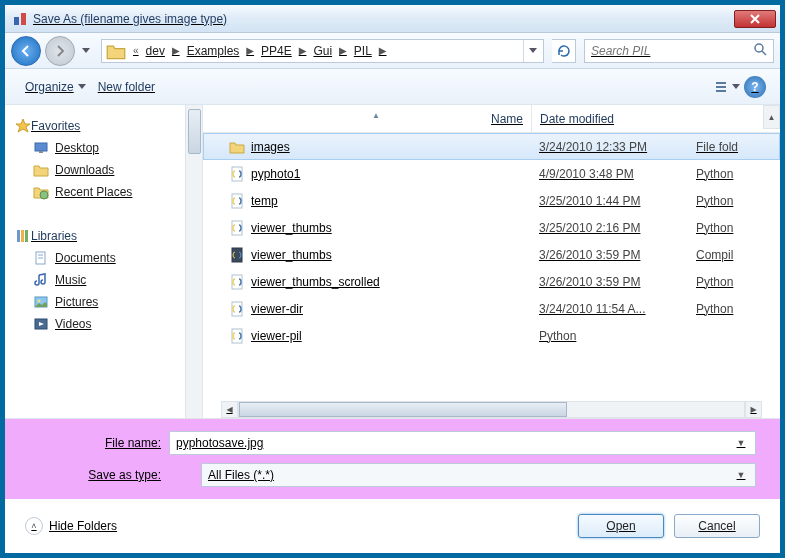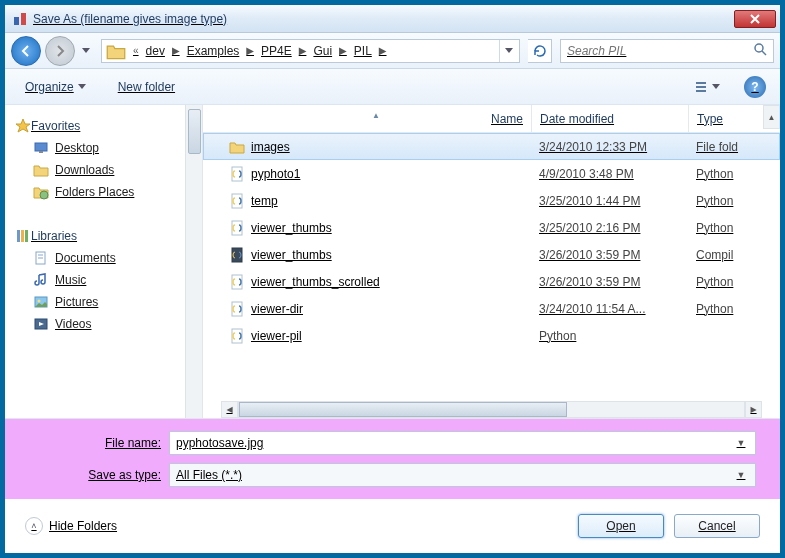--- a/index.html
+++ b/index.html
@@ -14,23 +14,23 @@
 .nav-back { background: radial-gradient(#6cb0f0,#1a6dc0); border:1px solid #2a6ab0; }
 .nav-fwd { background: radial-gradient(#e0e5ea,#c0c8d0); border:1px solid #a0a8b0; }
 .nav-btn svg { width:16px; height:16px; }
 .nav-dd { width:14px; height:24px; display:flex; align-items:center; justify-content:center; }
 .breadcrumb { flex: 1; height: 24px; border: 1px solid #bcc9d8; background: #fff; display: flex; align-items: center; padding: 0 2px; margin: 0 4px; }
 .bc-folder { width:20px; height:20px; display:flex; align-items:center; justify-content:center; margin: 0 2px;}
 .bc-sep { padding: 0 5px; color: #555; font-size: 10px; }
 .bc-item { padding: 0 2px; color: #222; }
 .bc-dd { width: 18px; height: 22px; border-left: 1px solid #d0dae5; display:flex; align-items:center; justify-content:center; }
 .nav-refresh { width: 24px; height:24px; border:1px solid #bcc9d8; background:#fff; display:flex; align-items:center; justify-content:center; border-left:none;}
-.search { width: 214px; height: 24px; border: 1px solid #bcc9d8; background: #fff; display: flex; align-items: center; padding: 0 6px; margin-left: 4px; }
+.search { width: 190px; height: 24px; border: 1px solid #bcc9d8; background: #fff; display: flex; align-items: center; padding: 0 6px; margin-left: 4px; }
 .search input { border: none; outline: none; flex: 1; font-style: italic; color: #888; background:transparent;}
-.toolbar { height: 36px; background: linear-gradient(#f7fbff,#e9f1fa); border-bottom: 1px solid #dce6f0; display: flex; align-items: center; padding: 0 14px; gap: 20px; }
+.toolbar { height: 36px; background: linear-gradient(#f7fbff,#e9f1fa); border-bottom: 1px solid #dce6f0; display: flex; align-items: center; padding: 0 14px; }
 .tb-item { color: #1e395b; padding: 4px 6px; display:flex; align-items:center; gap:4px; }
 .tb-spacer { flex: 1; }
 .tb-view { width:32px; height:20px; display:flex; align-items:center; justify-content:center; gap:2px; }
 .tb-help { width: 22px; height: 22px; border-radius: 50%; background: radial-gradient(#7db8f0,#2a6ab0); color:#fff; display:flex; align-items:center; justify-content:center; font-weight:bold; }
 .body-area { flex: 1; display: flex; overflow: hidden; }
 .sidebar { width: 198px; border-right: 1px solid #e0e6ec; padding: 6px 0; overflow: hidden; position:relative; }
 .sidebar-scroll { position:absolute; right:0; top:0; width:17px; height:100%; background:#f0f3f6; border-left:1px solid #dde3e9;}
 .sb-thumb { position:absolute; top:4px; left:2px; width:13px; height:45px; background:linear-gradient(#e8eef4,#c9d6e3); border:1px solid #a8b8c8; border-radius:2px;}
 .sb-group { padding: 4px 10px; }
 .sb-head { display: flex; align-items: center; gap: 0; padding: 3px 0; }
@@ -191,21 +191,21 @@
           <svg viewBox="0 0 16 16">
               <path d="M1 4 h5 l1 2 h8 v8 h-14 z" fill="#f4d47a" stroke="#c9a840"></path>
             </svg>
           <span>Downloads</span>
         </div>
         <div class="sb-item">
           <svg viewBox="0 0 16 16">
               <path d="M1 4 h5 l1 2 h8 v8 h-14 z" fill="#f4d47a" stroke="#c9a840"></path>
               <circle cx="11" cy="11" r="4" fill="#8ac080" stroke="#5a9050"></circle>
             </svg>
-          <span>Folders Places</span>
+          <span>Recent Places</span>
         </div>
       </div>
       <div class="sb-group" style="margin-top:14px;">
         <div class="sb-head">
           <svg viewBox="0 0 16 16">
               <rect x="2" y="2" width="3" height="12" fill="#6a9ad0"></rect>
               <rect x="6" y="2" width="3" height="12" fill="#f0b050"></rect>
               <rect x="10" y="2" width="3" height="12" fill="#70b060"></rect>
             </svg>
           <span class="sb-head-text">Libraries</span>
@@ -249,23 +249,20 @@
     <div class="filelist">
       <div class="fl-vscroll">▲</div>
       <div class="fl-header">
         <div class="fl-col name">
           <span>Name</span>
           <span class="fl-sort">▲</span>
         </div>
         <div class="fl-col date">
             <span>Date modified</span>
           </div>
-        <div class="fl-col type">
-            <span>Type</span>
-          </div>
       </div>
       <div class="fl-rows" id="fl-rows">
           <div class="fl-row selected">
             <div class="fl-cell-name">
               <span class="fl-icon">
                 <svg viewBox="0 0 16 16">
                   <path d="M1 4 h5 l1 2 h8 v8 h-14 z" fill="#f4d47a" stroke="#c9a840"></path>
                 </svg>
               </span>
               <span>images</span>
@@ -384,21 +381,21 @@
   <div class="form-area">
     <div class="form-row">
       <div class="form-label">File name:</div>
       <div class="form-field">
         <input value="pyphotosave.jpg" style="">
         <span class="form-field-dd">▼</span>
       </div>
     </div>
     <div class="form-row">
       <div class="form-label">Save as type:</div>
-      <div class="form-field" style="background:#f5f8fb;">
+      <div class="form-field" style="background:#f5f8fb;margin-left:32px;">
         <span style="flex:1">All Files (*.*)</span>
         <span class="form-field-dd">▼</span>
       </div>
     </div>
   </div>
 
   <div class="footer">
     <div class="hide-folders">
       <span class="hide-folders-btn">˄</span>
       <span>Hide Folders</span>

